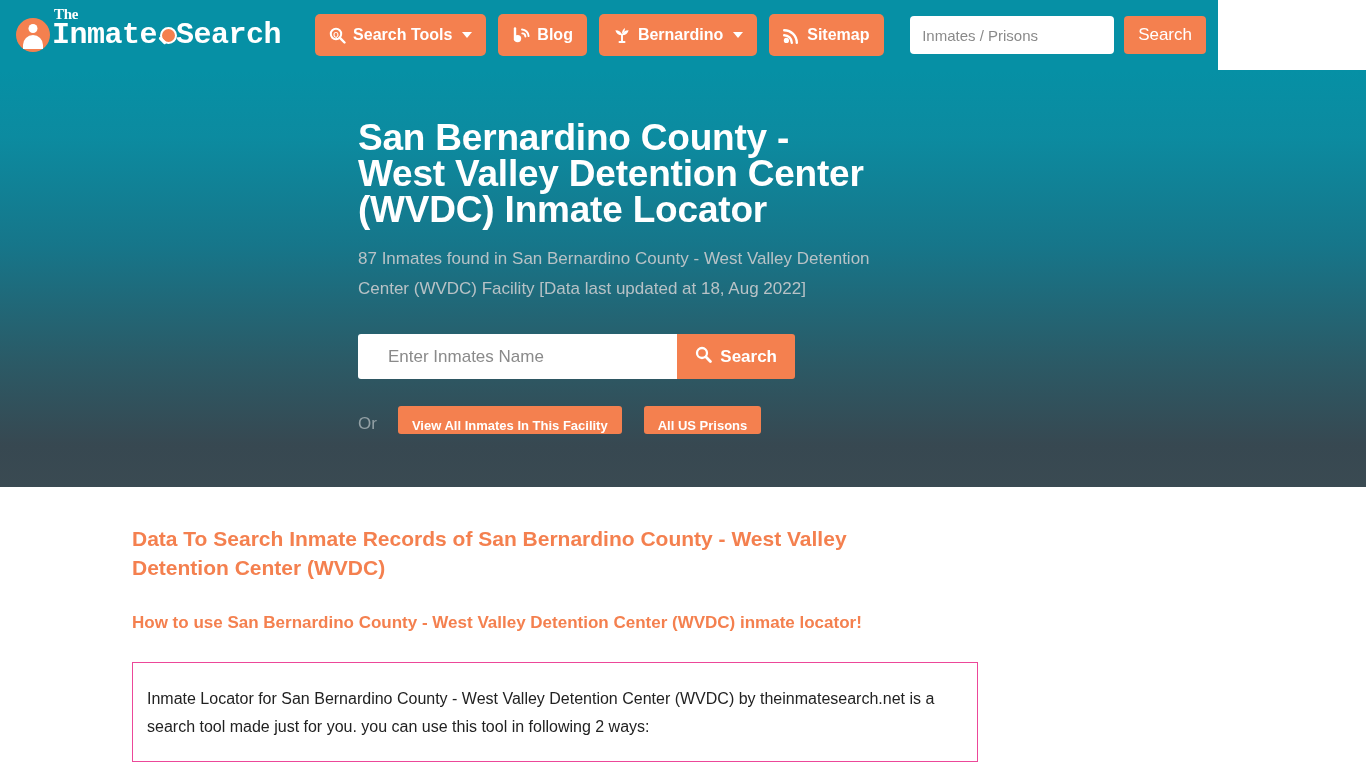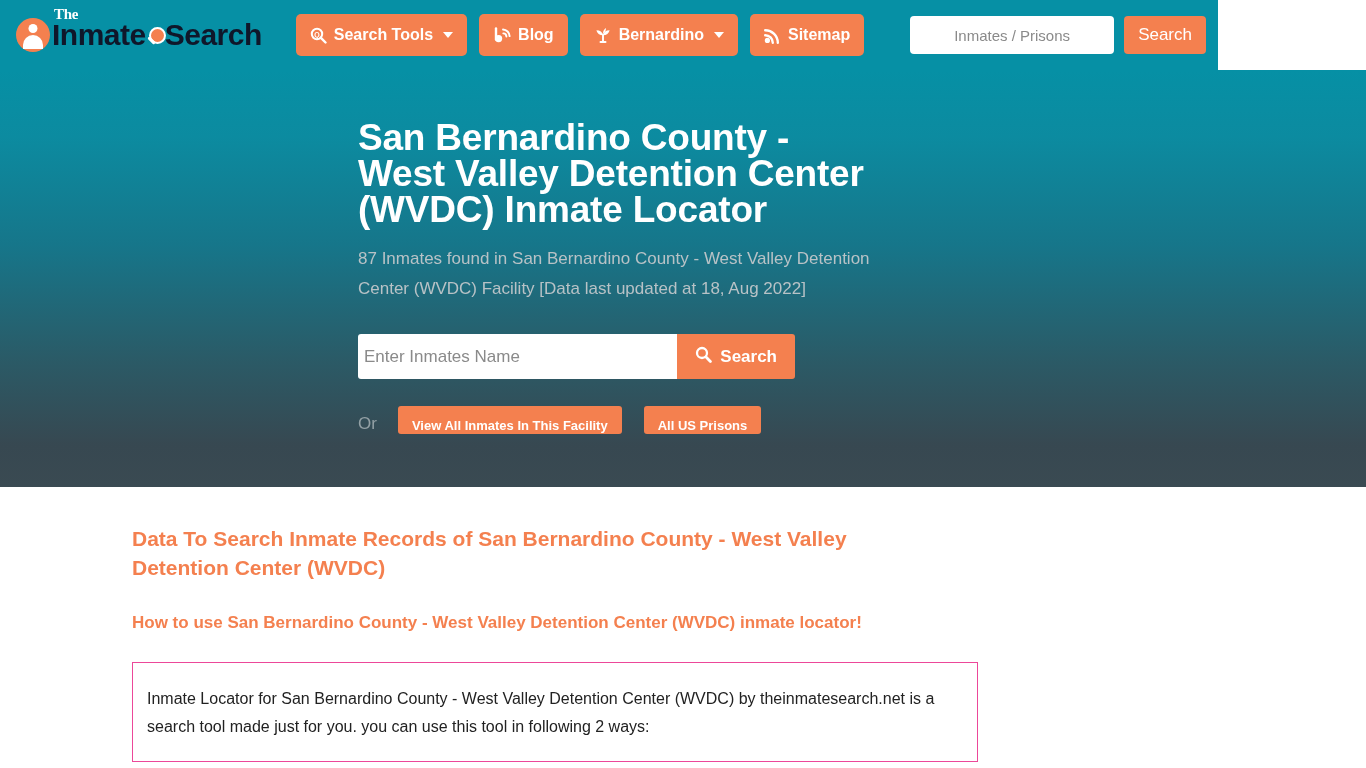--- a/index.html
+++ b/index.html
@@ -68,22 +68,22 @@
   .logo-the {
     position: absolute;
     left: 2px; top: -13px;
     color: #ffffff;
     font-family: "Liberation Serif", serif;
     font-weight: bold;
     font-size: 15px;
     letter-spacing: -0.3px;
   }
   .logo-main {
-    color: #0f172a;
-    font-family: Liberation Sans, sans-serif;
+    color: #ffffff;
+    font-family: Liberation Mono, monospace;
     font-weight: bold;
     font-size: 30px;
     letter-spacing: -0.5px;
     white-space: nowrap;
   }
   .logo-glass {
     display: inline-block;
     width: 19px; height: 24px;
     position: relative;
     margin: 0 0px;
@@ -149,21 +149,20 @@
     width: 204px;
     height: 38px;
     border: none;
     border-radius: 4px;
     padding: 0 12px;
     font-size: 15px;
     color: #555;
     outline: none;
     background: #ffffff;
     font-family: "Liberation Sans", sans-serif;
-    text-align: center;
   }
   .topsearch input::placeholder { color: #8a8a8a; }
   .topsearch .sbtn {
     margin-left: 10px;
     background: #f4804f;
     border: none;
     border-radius: 4px;
     height: 38px;
     padding: 0 14px;
     color: #ffffff;
@@ -202,21 +201,21 @@
     margin-top: 30px;
     display: flex;
     align-items: stretch;
     width: 437px;
     height: 45px;
   }
   .hero-searchrow input {
     flex: 1 1 auto;
     border: none;
     border-radius: 3px 0 0 3px;
-    padding: 0 6px;
+    padding: 0 30px;
     font-size: 17px;
     color: #555;
     outline: none;
     background: #ffffff;
     font-family: "Liberation Sans", sans-serif;
   }
   .hero-searchrow input::placeholder { color: #8a8a8a; }
   .hero-searchbtn {
     background: #f4804f;
     border: none;

